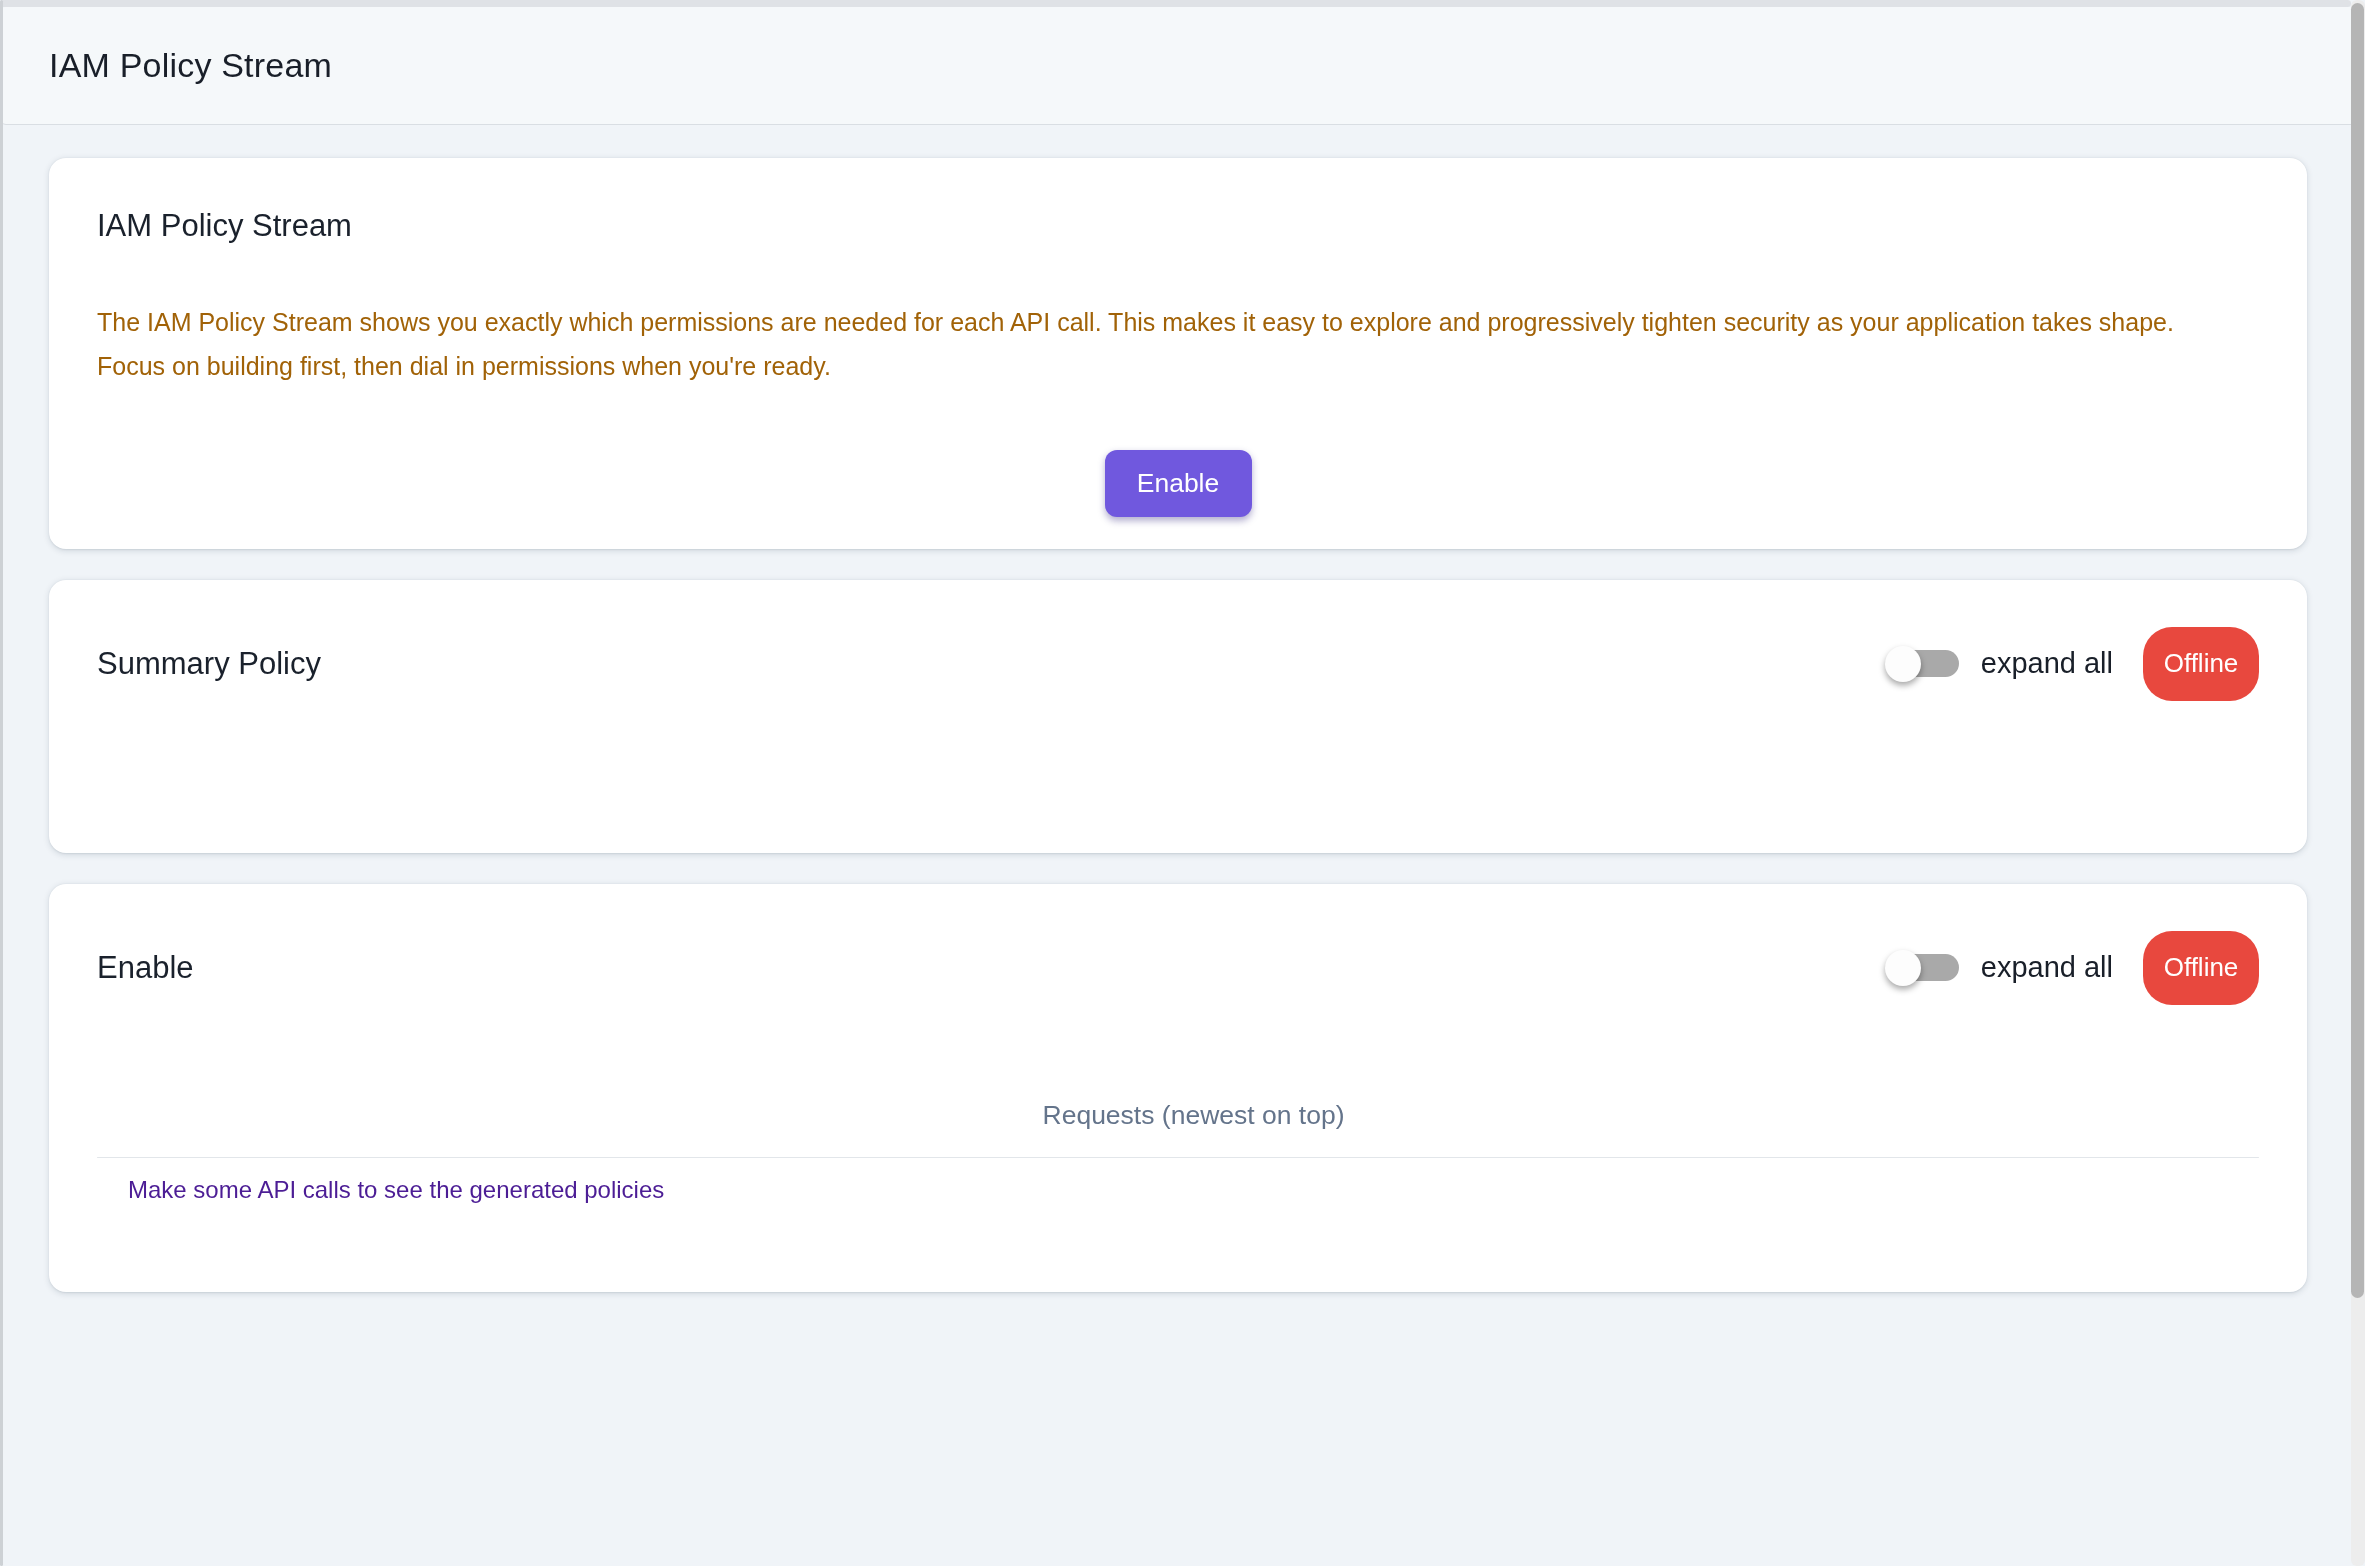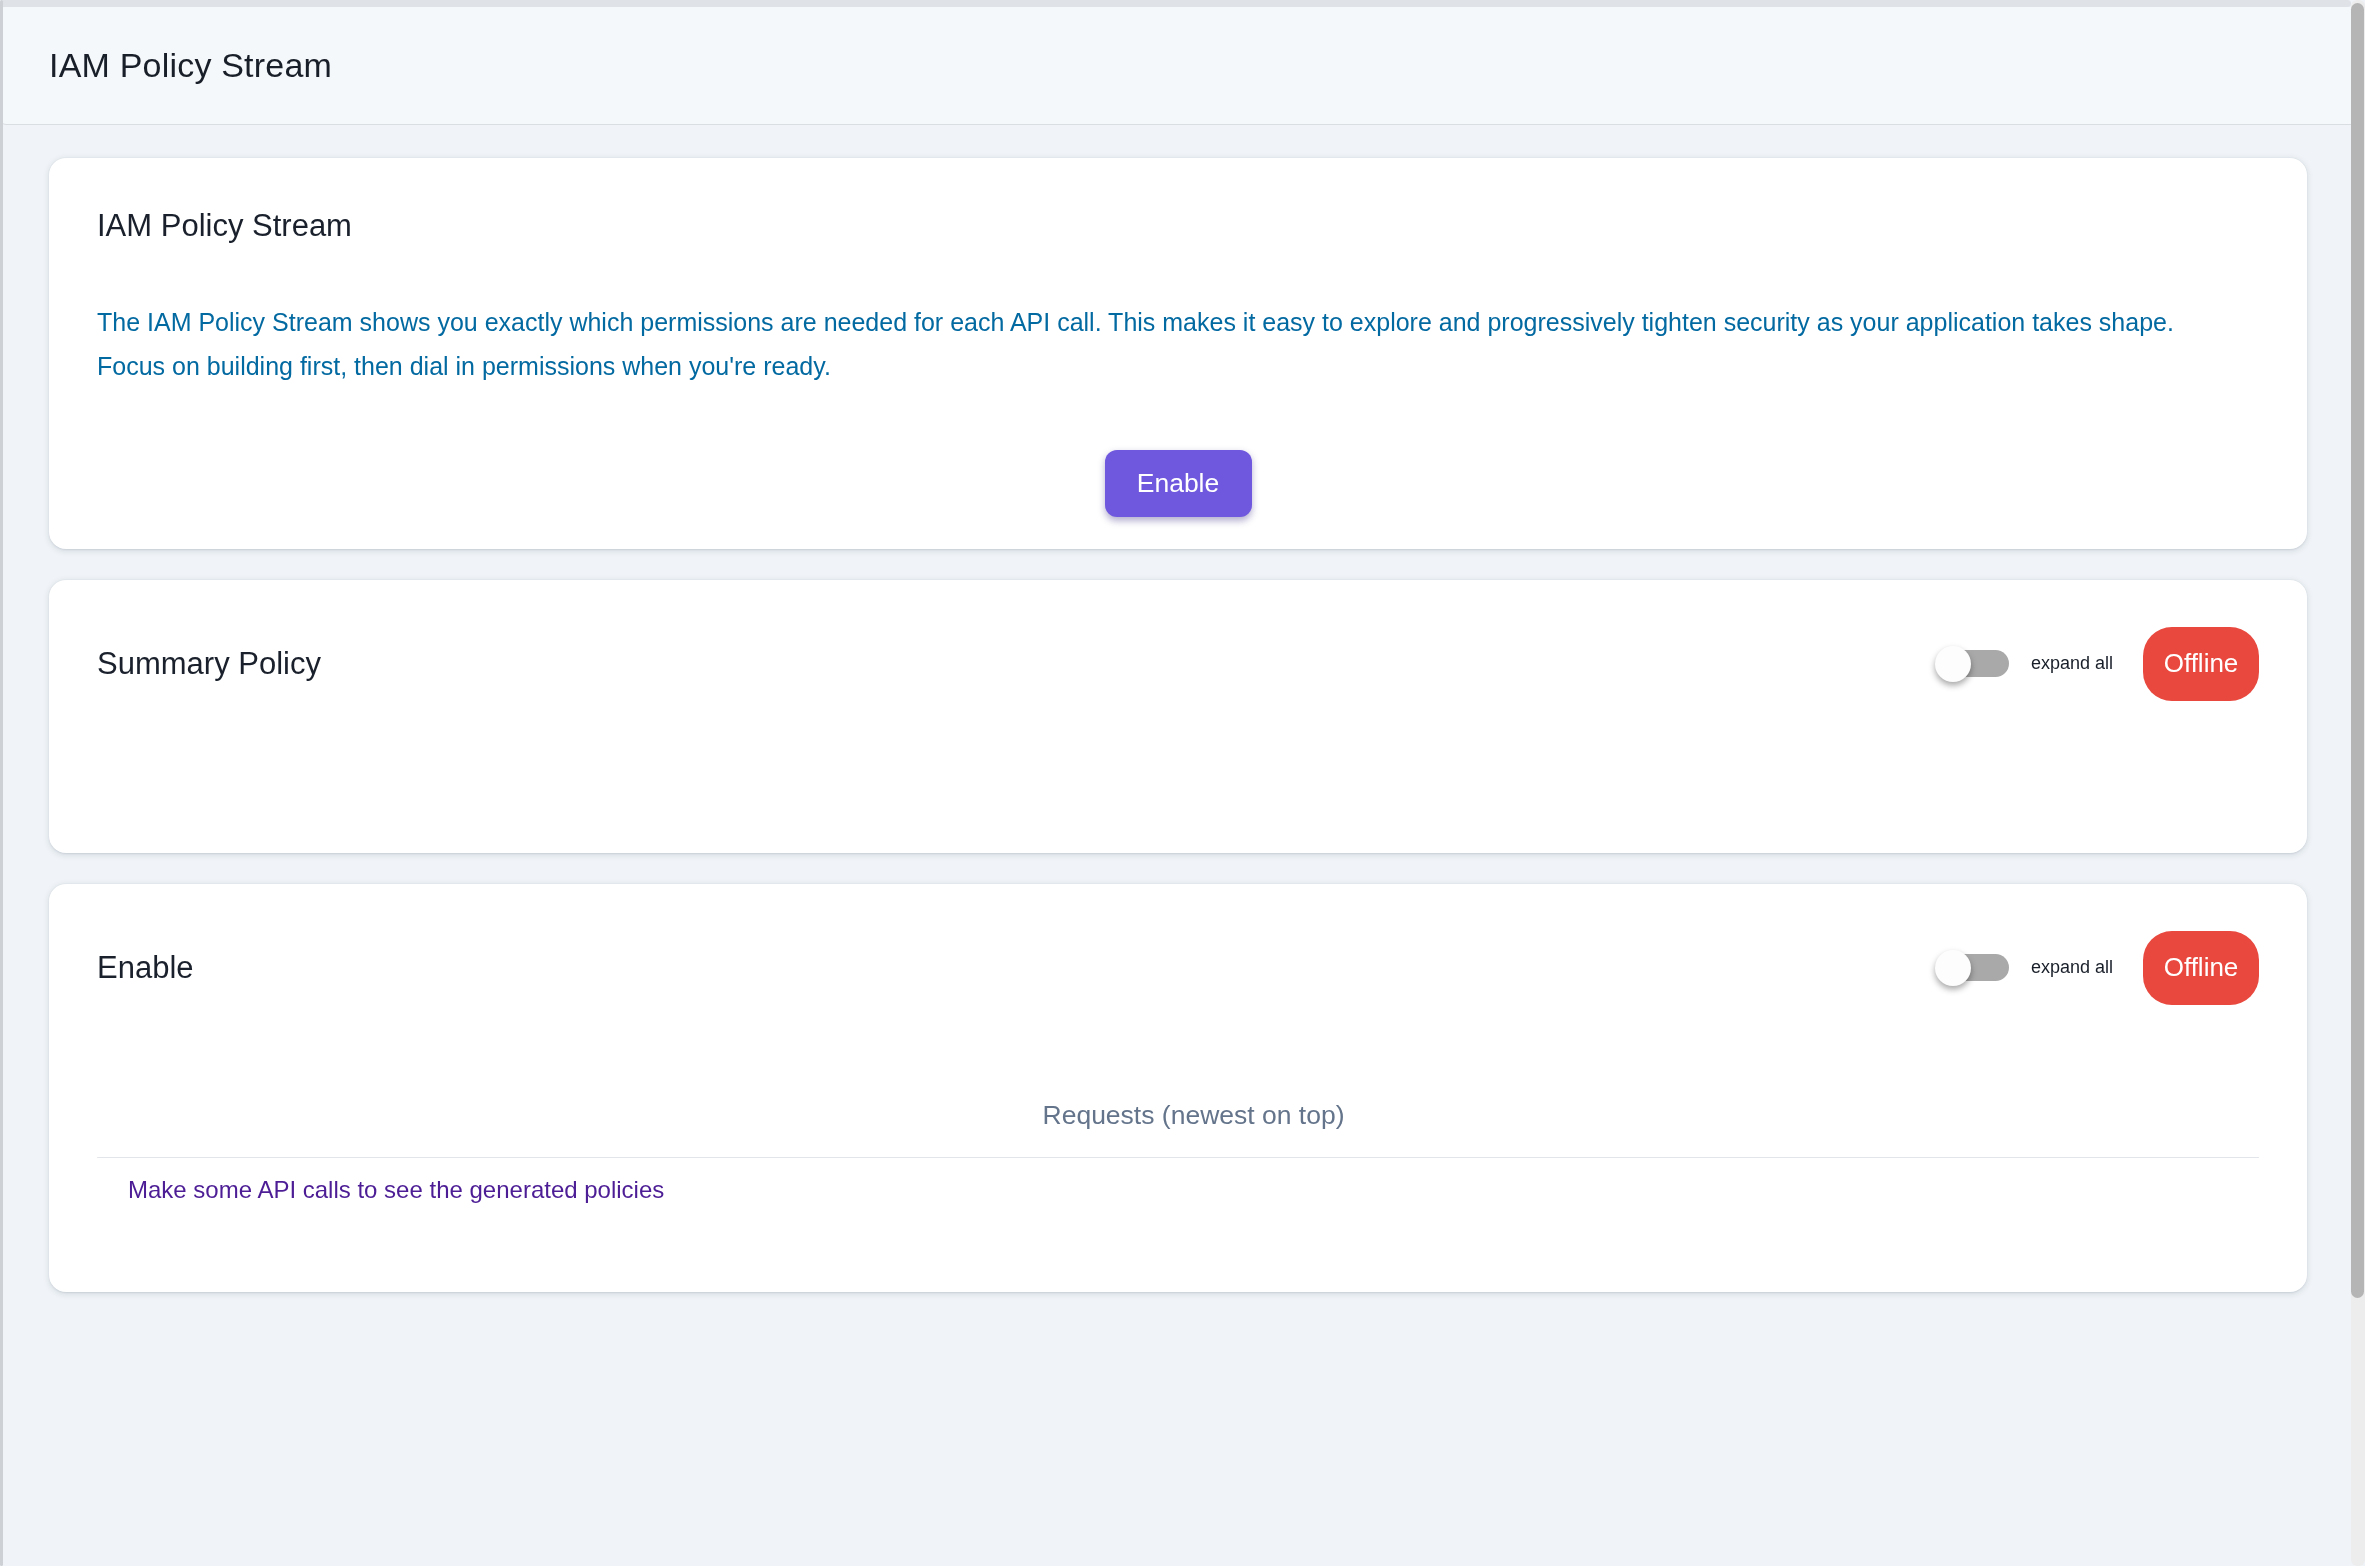--- a/index.html
+++ b/index.html
@@ -49,21 +49,21 @@
   .card-intro { padding: 50px 48px 32px 48px; }
   .card-heading {
     font-size: 31px;
     font-weight: 400;
     color: #1a212c;
   }
   .intro-text {
     margin-top: 56px;
     font-size: 25px;
     line-height: 44px;
-    color: #0369a1;
+    color: #a16207;
     max-width: 2119px;
   }
   .intro-actions {
     margin-top: 62px;
     display: flex;
     justify-content: center;
   }
   .enable-btn {
     width: 147px; height: 67px;
     border: none;
@@ -95,21 +95,21 @@
     background: #a9a9a9;
   }
   .toggle-knob {
     position: absolute; left: -1.7px; top: -4.3px;
     width: 36px; height: 36px;
     border-radius: 50%;
     background: #fdfdfd;
     box-shadow: 0 3.4px 6.8px rgba(0,0,0,0.35);
   }
   .expand-label {
-    font-size: 18px;
+    font-size: 29px;
     color: #191f29;
     margin-right: 30px;
   }
   .status-badge {
     width: 116px; height: 74px;
     border-radius: 29px;
     background: #e8483e;
     color: #ffffff;
     font-size: 26px;
     display: flex; align-items: center; justify-content: center;

